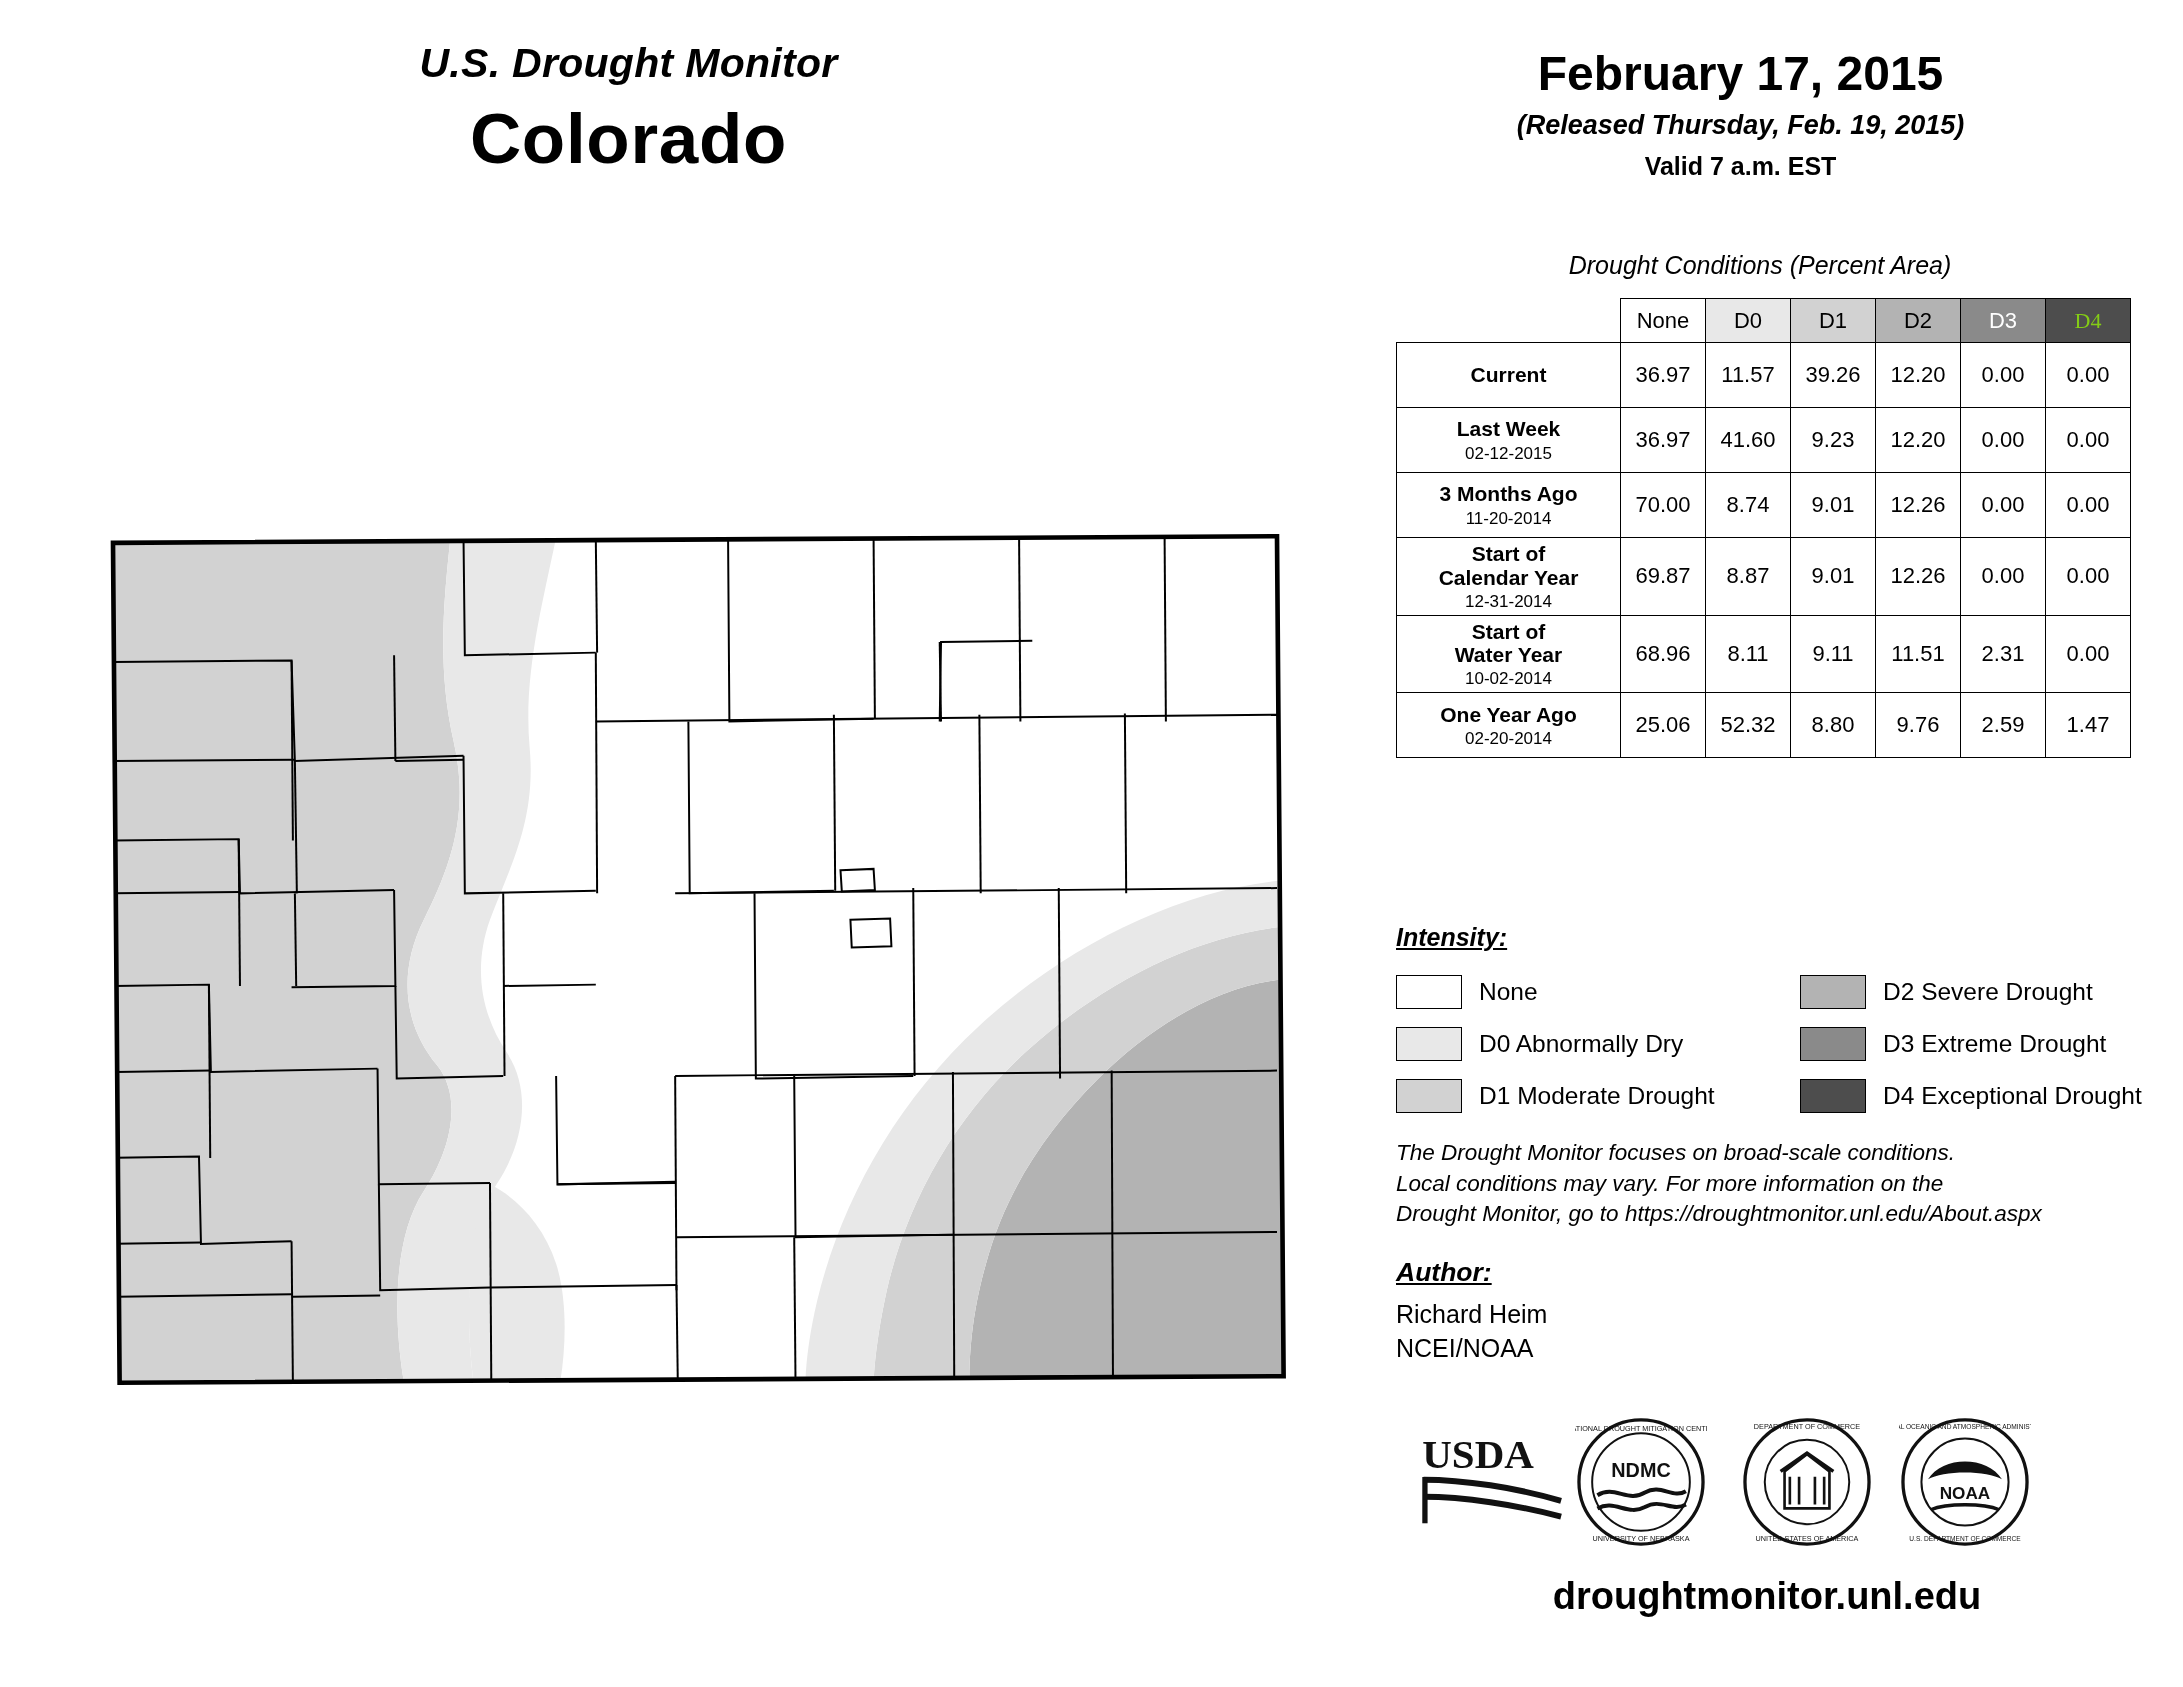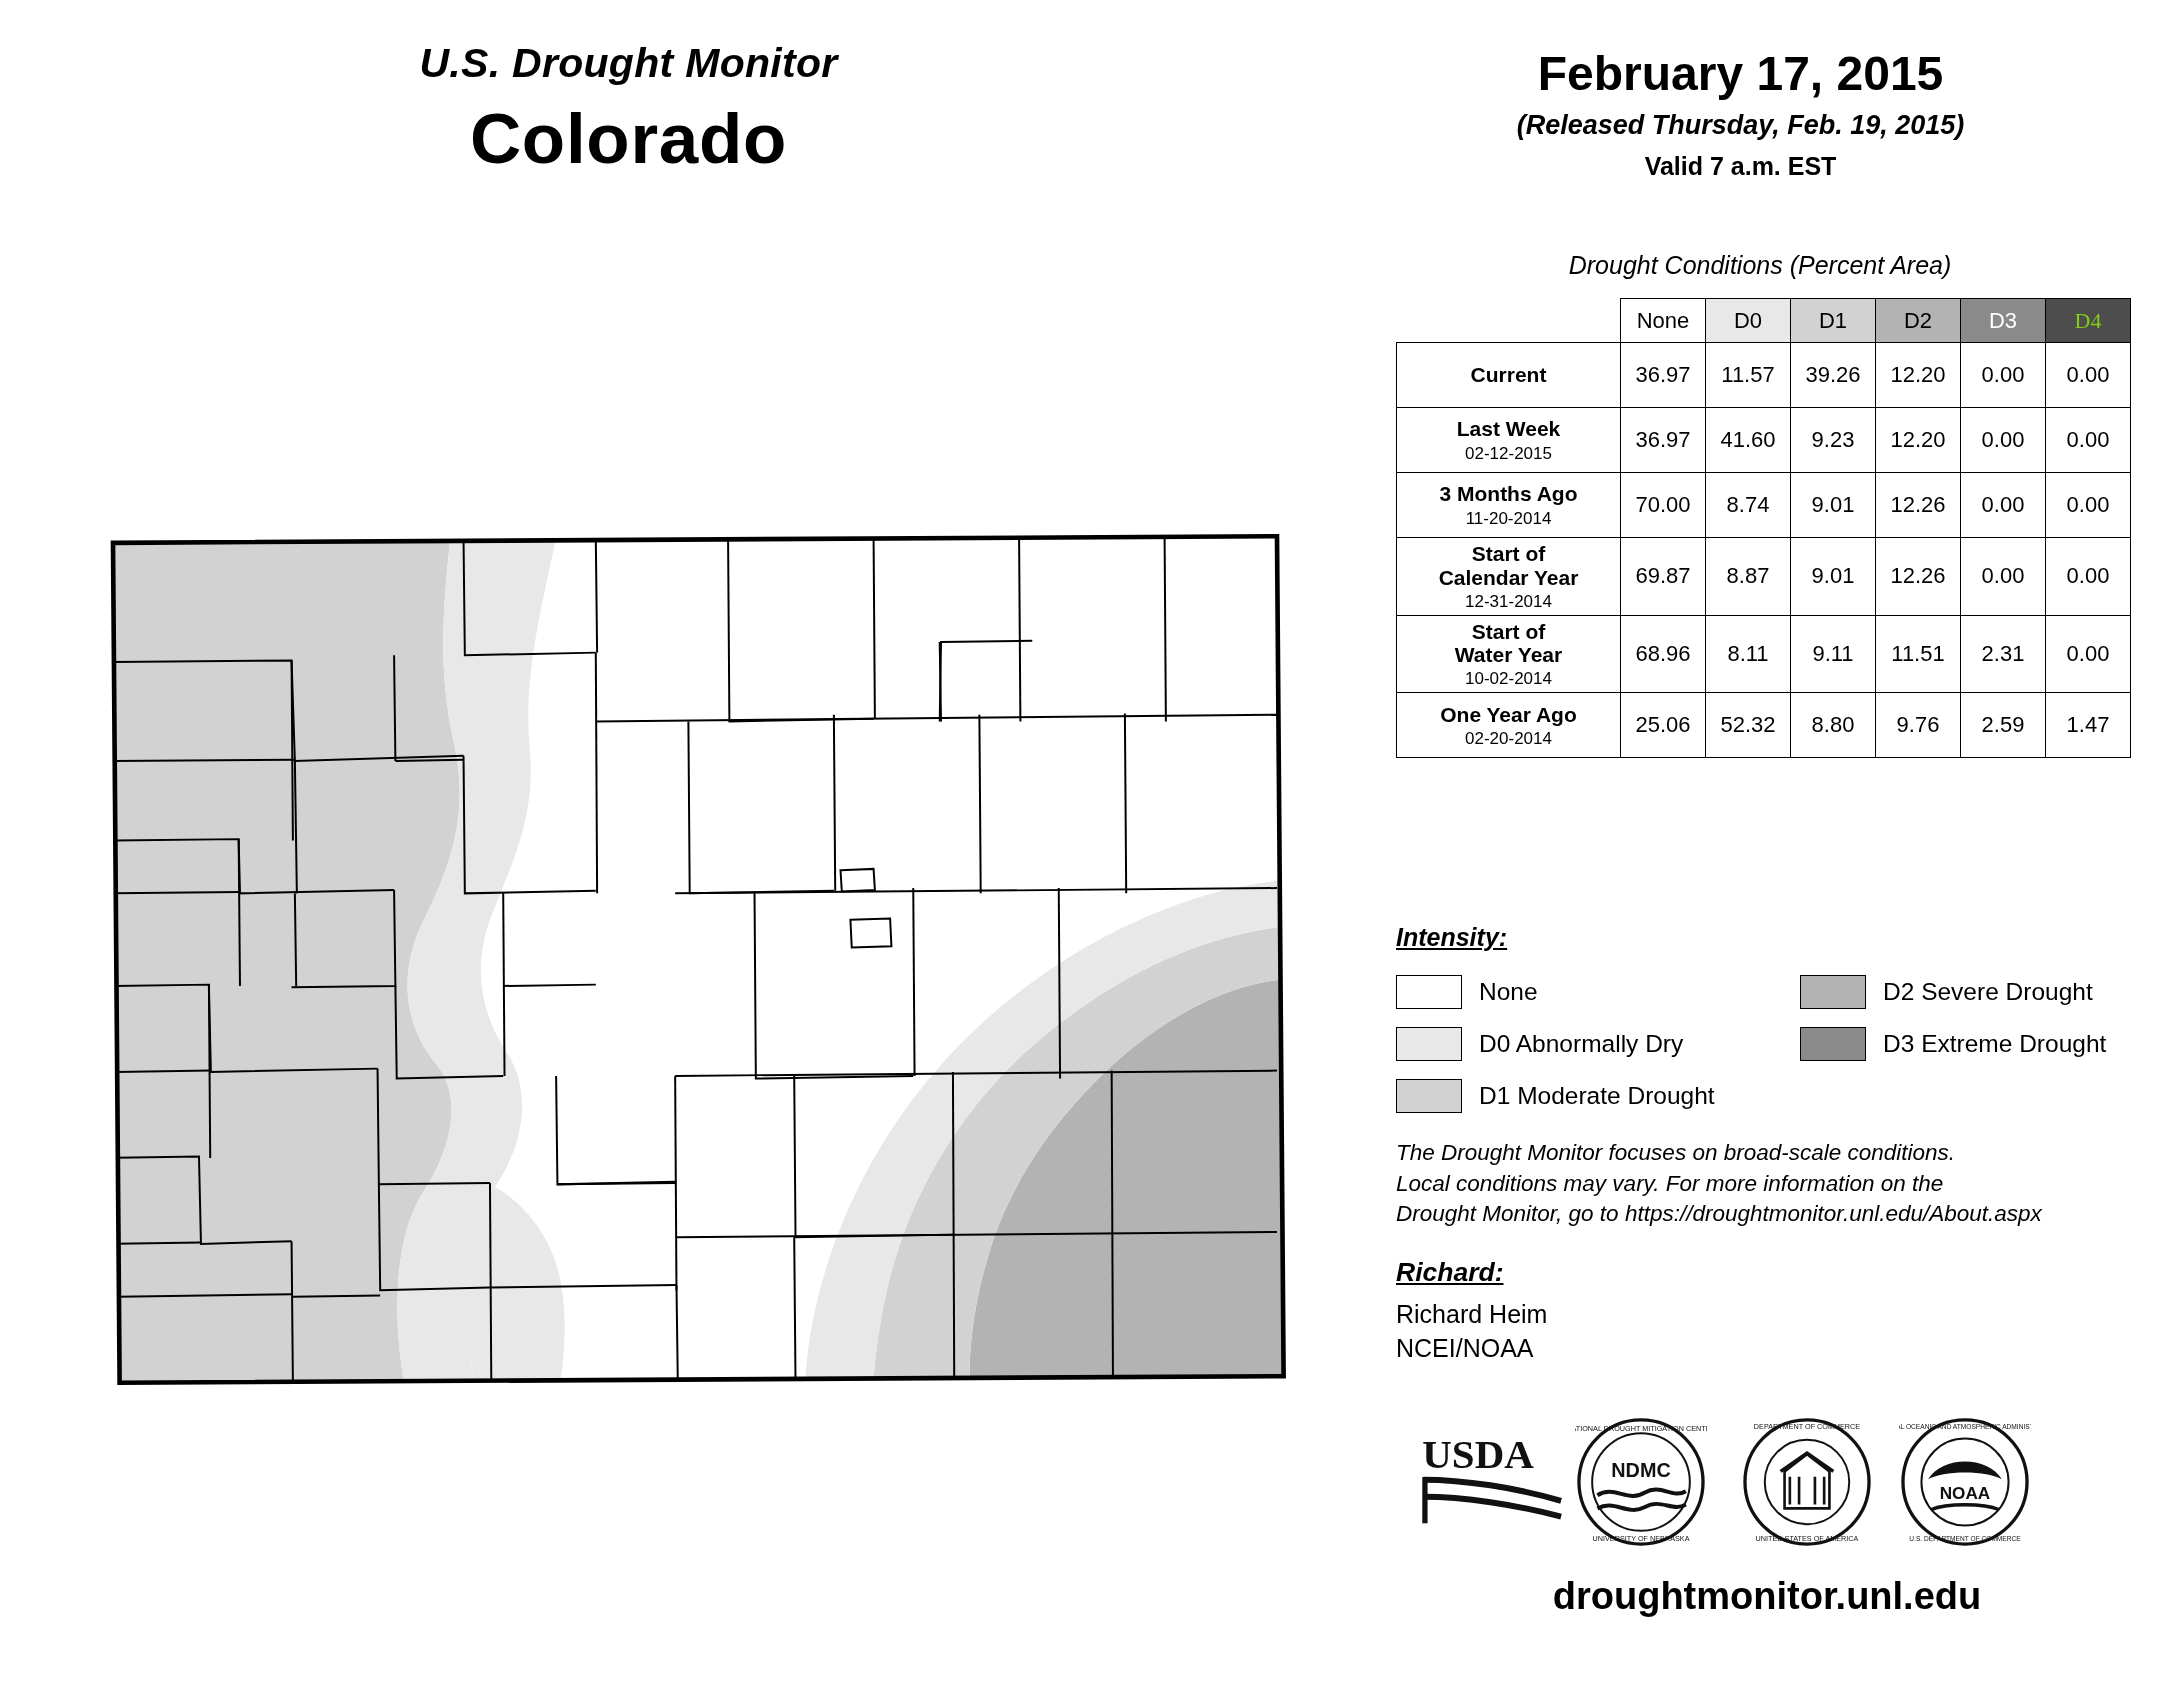--- a/index.html
+++ b/index.html
@@ -439,28 +439,32 @@
     </div>
     <div class="legend-col c2">
       <div class="legend-row">
         <span class="swatch" style="background:#b3b3b3"></span>
         <span class="legend-label">D2 Severe Drought</span>
       </div>
       <div class="legend-row">
         <span class="swatch" style="background:#8a8a8a"></span>
         <span class="legend-label">D3 Extreme Drought</span>
       </div>
+      <div class="legend-row">
+        <span class="swatch" style="background:#4d4d4d"></span>
+        <span class="legend-label">D4 Exceptional Drought</span>
+      </div>
     </div>
   </div>
 
   <div id="disclaimer" style="white-space:pre-line">The Drought Monitor focuses on broad-scale conditions.
 Local conditions may vary. For more information on the
 Drought Monitor, go to https://droughtmonitor.unl.edu/About.aspx</div>
 
-  <div id="author-title">Richard:</div>
+  <div id="author-title">Author:</div>
   <div id="author-lines">
     <div>Richard Heim</div>
     <div>NCEI/NOAA</div>
   </div>
 
   <div id="logos">
 
     <div class="logo" id="logo-usda">
       <svg width="152" height="126" viewBox="0 0 230 190" xmlns="http://www.w3.org/2000/svg">
         <text x="8" y="78" font-family="Liberation Serif, serif" font-size="62" font-weight="bold" fill="#111">USDA</text>

